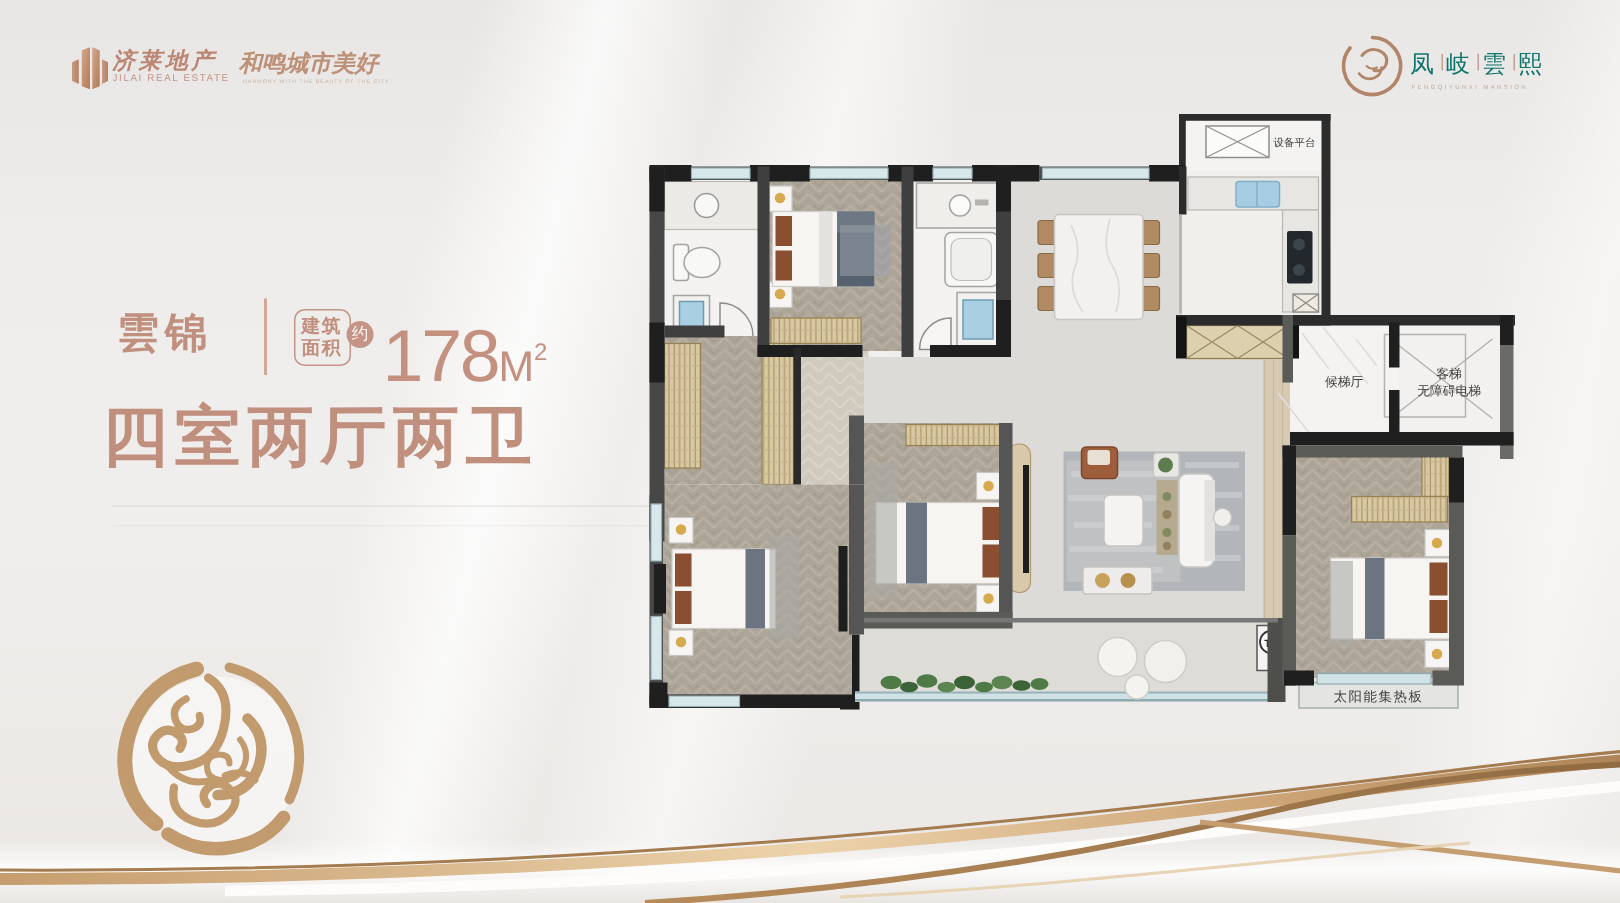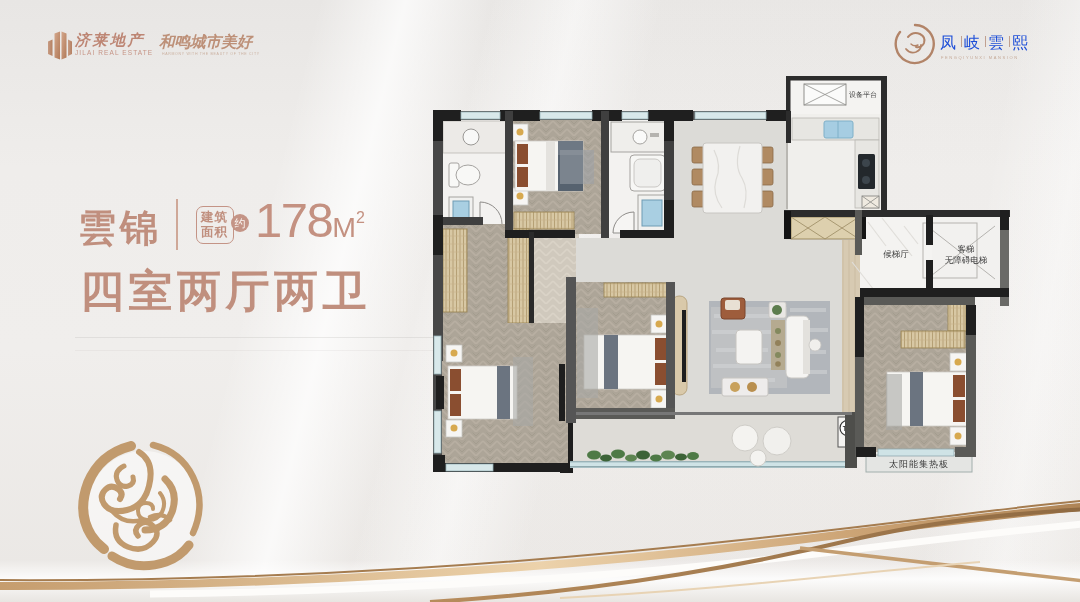--- a/index.html
+++ b/index.html
@@ -48,41 +48,41 @@
 
 <svg class="abs" style="left:894px;top:23px;" width="42" height="42" viewBox="0 0 42 42">
   <g fill="none" stroke="#b28468" stroke-linecap="round">
     <path d="M21 2 A19 19 0 1 1 6 9" stroke-width="2.4"></path>
     <path d="M14 14 q5 -6 12 -3 q6 3 4 9 q-2 5 -8 4" stroke-width="2"></path>
     <path d="M12 26 q4 5 10 3 q5 -2 5 -7" stroke-width="1.8"></path>
     <path d="M17 21 q3 3 7 1" stroke-width="1.4"></path>
   </g>
 </svg>
 
-<div class="abs" style="left:940px;top:33px;width:140px;font-size:16px;color:#1d4ed8;letter-spacing:8px;">凤岐雲熙</div>
+<div class="abs" style="left:940px;top:33px;width:140px;font-size:16px;color:#0f766e;letter-spacing:8px;">凤岐雲熙</div>
 
 <div class="abs" style="left:961px;top:36px;width:1px;height:11px;background:#c0a090;"></div>
 <div class="abs" style="left:985px;top:36px;width:1px;height:11px;background:#c0a090;"></div>
 <div class="abs" style="left:1009px;top:36px;width:1px;height:11px;background:#c0a090;"></div>
 
 <div class="abs" style="left:941px;top:55px;width:110px;font-size:4px;color:#c4a896;letter-spacing:1.6px;">FENGQIYUNXI MANSION</div>
 
-<div class="abs" style="left:78px;top:203px;font-size:38px;font-weight:bold;color:#c08f7e;letter-spacing:4px;">雲锦</div>
+<div class="abs" style="left:78px;top:203px;font-size:28px;font-weight:bold;color:#c08f7e;letter-spacing:4px;">雲锦</div>
 
 <div class="abs" style="left:176px;top:199px;width:1.5px;height:51px;background:#cfa898;"></div>
 
 <div class="abs" style="left:196px;top:206px;width:36px;height:36px;border:1.5px solid #c49486;border-radius:7px;"></div>
 
 <div class="abs" style="left:201px;top:210px;font-size:12.5px;line-height:14.5px;color:#c08f7e;font-weight:bold;letter-spacing:1px;text-align:right;">建筑<br>面积</div>
 
 <div class="abs" style="left:231px;top:214px;width:18px;height:18px;border-radius:50%;background:#c49486;color:#fbf6f2;font-size:11px;text-align:center;line-height:18px;">约</div>
 
-<div class="abs" style="left:255px;top:192px;font-size:49px;color:#c49181;letter-spacing:-1.5px;">178<span style="font-size:28.5px;letter-spacing:0;">M</span><span style="font-size:16px;vertical-align:14px;letter-spacing:0;">2</span></div>
-
-<div class="abs" style="left:80px;top:262px;font-size:44px;font-weight:bold;color:#c08f7e;letter-spacing:4.5px;">四室两厅两卫</div>
+<div class="abs" style="left:255px;top:210px;font-size:49px;color:#c49181;letter-spacing:-1.5px;">178<span style="font-size:28.5px;letter-spacing:0;">M</span><span style="font-size:16px;vertical-align:14px;letter-spacing:0;">2</span></div>
+
+<div class="abs" style="left:68px;top:262px;font-size:44px;font-weight:bold;color:#c08f7e;letter-spacing:4.5px;">四室两厅两卫</div>
 
 <div class="abs" style="left:75px;top:337px;width:360px;height:1px;background:rgba(170,168,165,0.22);"></div>
 <div class="abs" style="left:75px;top:350px;width:360px;height:1px;background:rgba(185,183,180,0.15);"></div>
 
 <div class="abs" style="left:88px;top:451px;width:112px;height:112px;border-radius:50%;background:rgba(255,255,255,0.5);"></div>
 
 <svg class="abs" style="left:78px;top:441px;" width="130" height="132" viewBox="0 0 130 132">
   <g fill="none" stroke="#c19a6d" stroke-linecap="round">
     <path d="M53 5 Q22 13 10 42 Q-1 71 13 94 Q18 102 26 108" stroke-width="10"></path>
     <path d="M75 4 Q103 11 115 36 Q128 63 115 92" stroke-width="6.5"></path>

